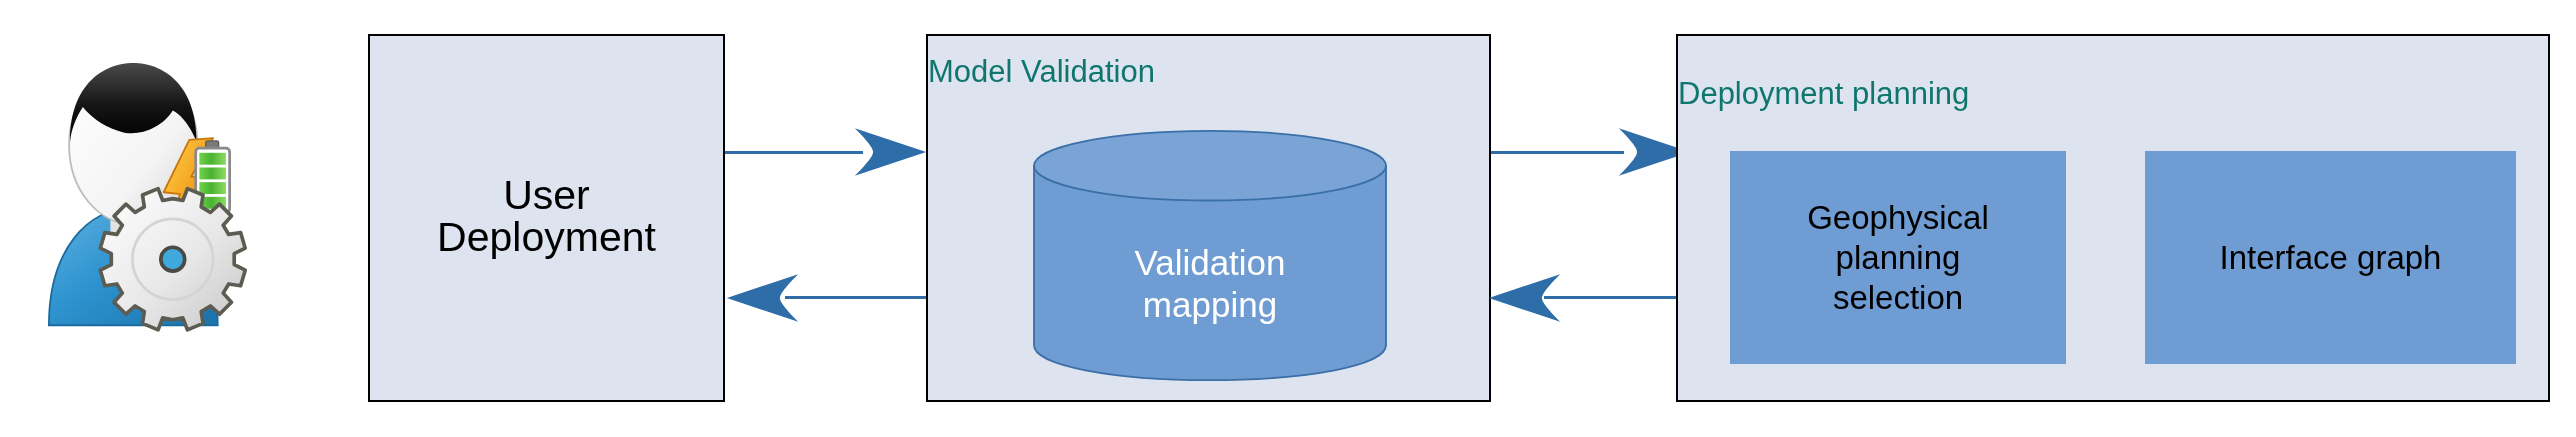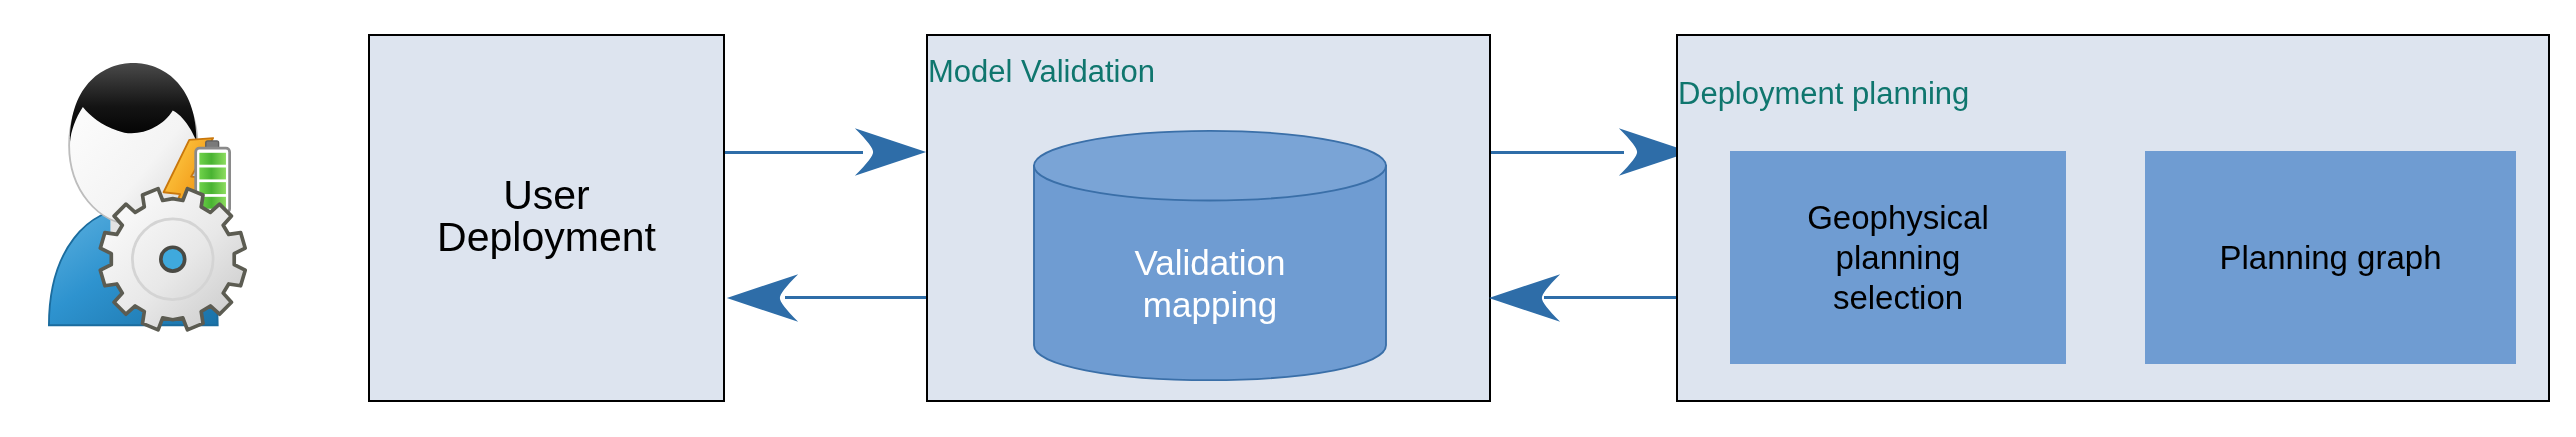--- a/index.html
+++ b/index.html
@@ -235,18 +235,18 @@
   <div class="subbox" style="left:1730px; top:151px; width:336px; height:213px;">
     <span>
       <span style="display:block">Geophysical</span>
       <span style="display:block">planning</span>
       <span style="display:block">selection</span>
     </span>
   </div>
 
   <div class="subbox" style="left:2145px; top:151px; width:371px; height:213px;">
     <span>
-      <span style="display:block">Planning graph</span>
+      <span style="display:block">Interface graph</span>
     </span>
   </div>
 
 </div>
 
 
 </body></html>

